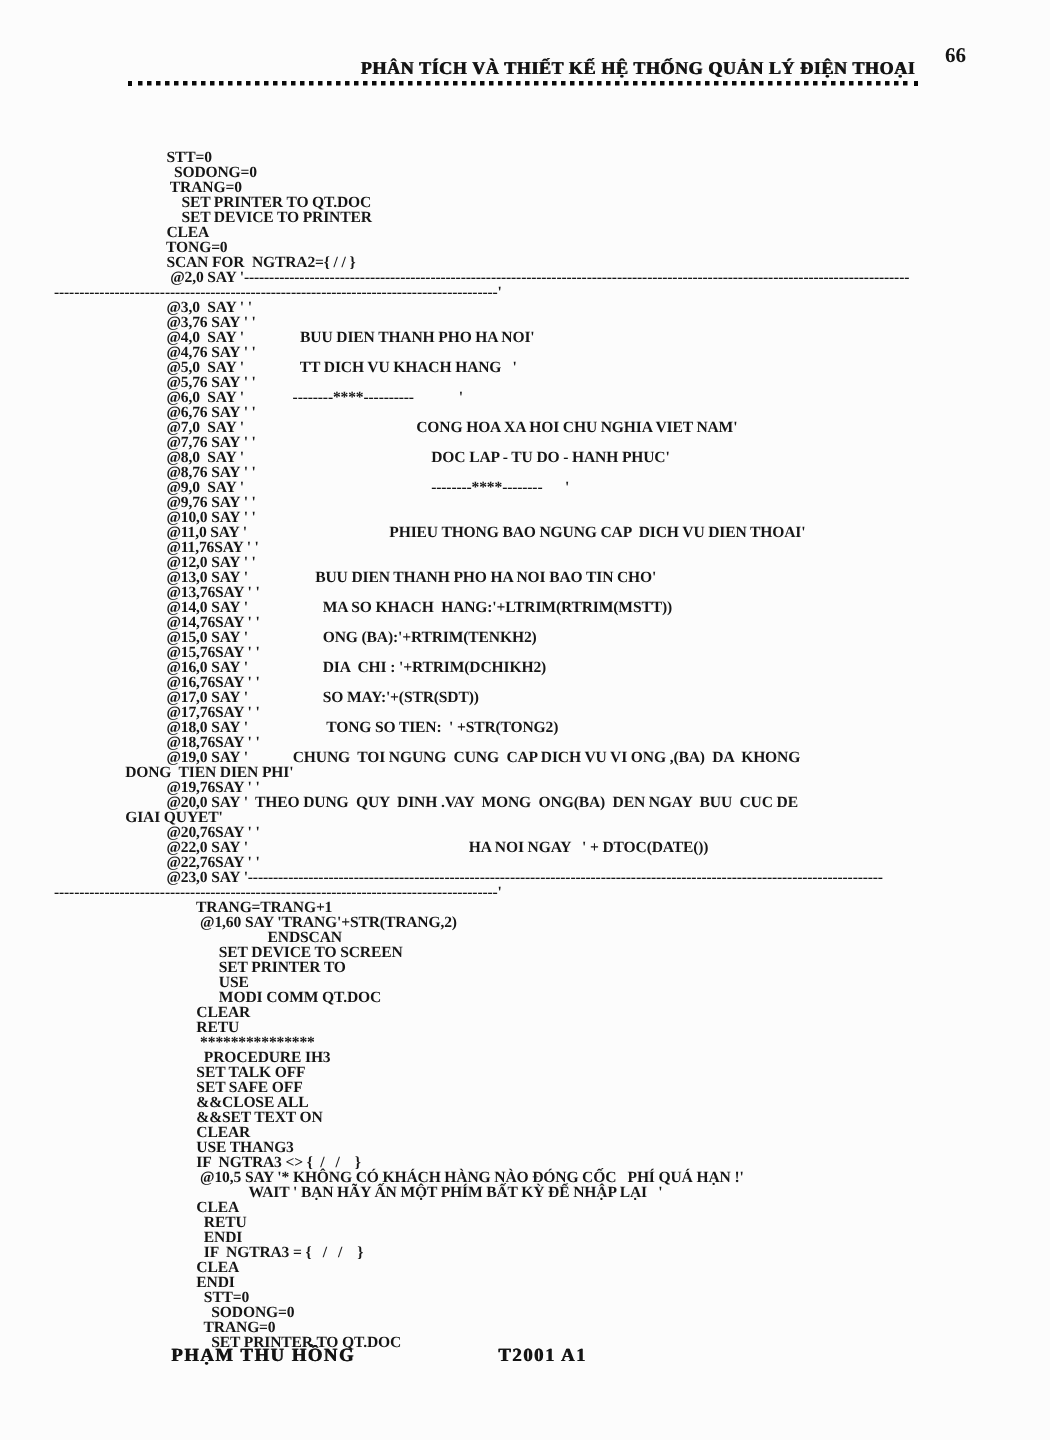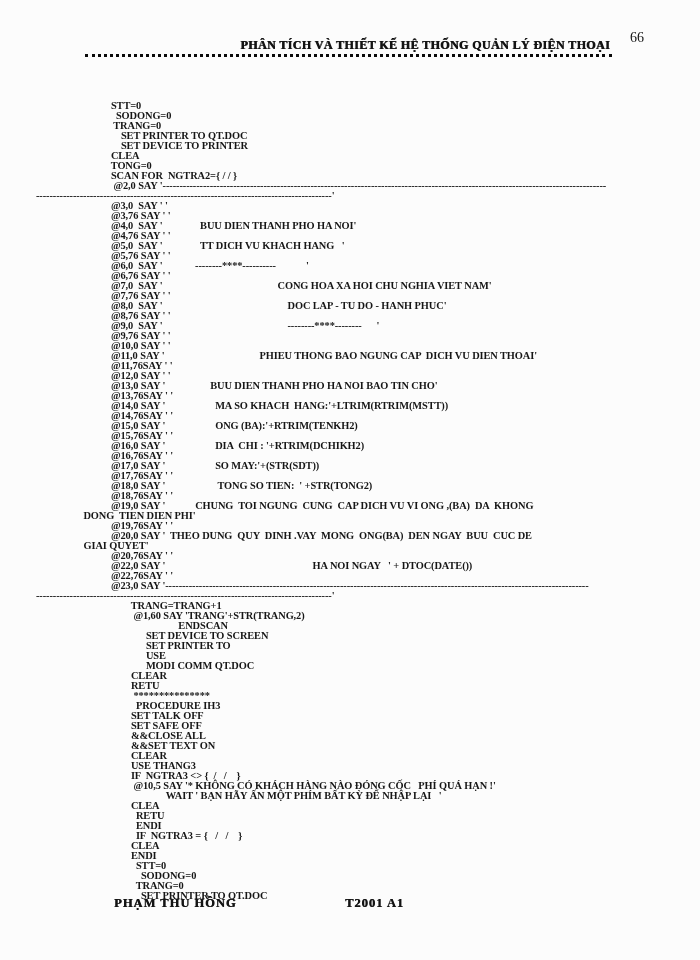--- a/index.html
+++ b/index.html
@@ -23,20 +23,21 @@
     display:inline-block;
     font-size:12px;font-weight:bold;
     letter-spacing:0.4px;
     padding:0 2px 1px 0;
     text-shadow:0.6px 0 0 currentColor;
     white-space:nowrap;
   }
   .page-number{
     position:absolute;top:30px;right:56px;
     font-size:14px;
+    font-weight:bold;
   }
   
   .code{
     margin:44px 0 0 0;
     padding:0 0 0 36px;
     font-family:"Liberation Serif","DejaVu Serif",serif;
     font-weight:bold;
     font-size:10.4px;
     line-height:10px;
     white-space:pre;
@@ -47,21 +48,21 @@
   .footer{position:absolute;top:896px;left:0;right:0;height:20px;}
   .footer span{
     position:absolute;
     font-size:12.5px;font-weight:bold;
     letter-spacing:1px;
     text-shadow:0.5px 0 0 currentColor;
     white-space:nowrap;
     font-family:Liberation Serif, serif;
   }
   .footer-author{left:114px;}
-  .footer-course{left:345px;}
+  .footer-course{left:332px;}
 </style>
 </head>
 <body>
 
 <div class="page">
 
   <div class="header">
     <div class="header-rule">
       <span class="page-title">PHÂN TÍCH VÀ THIẾT KẾ HỆ THỐNG QUẢN LÝ ĐIỆN THOẠI</span>
     </div>

